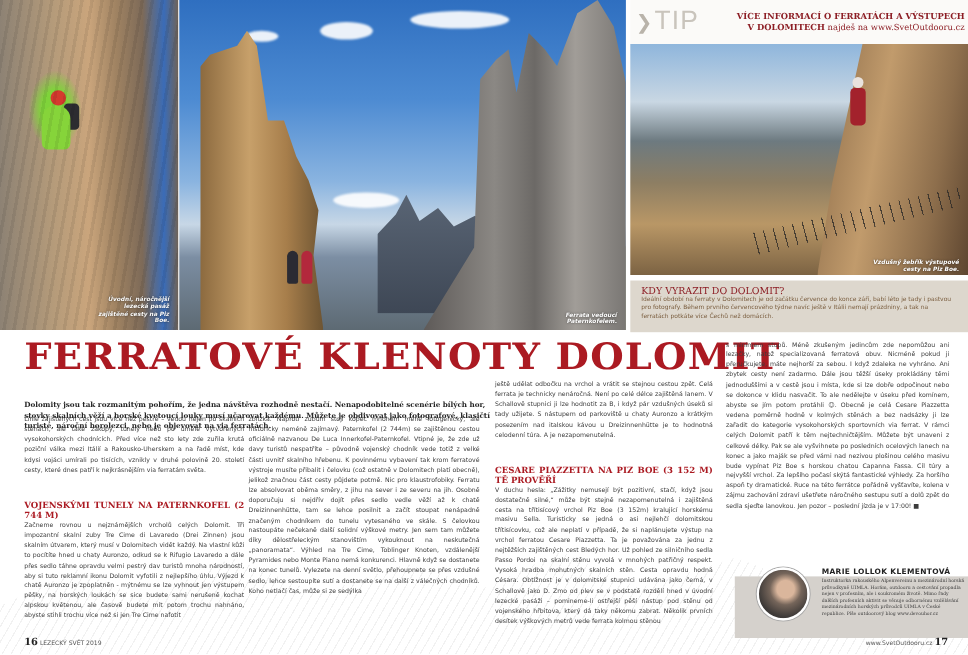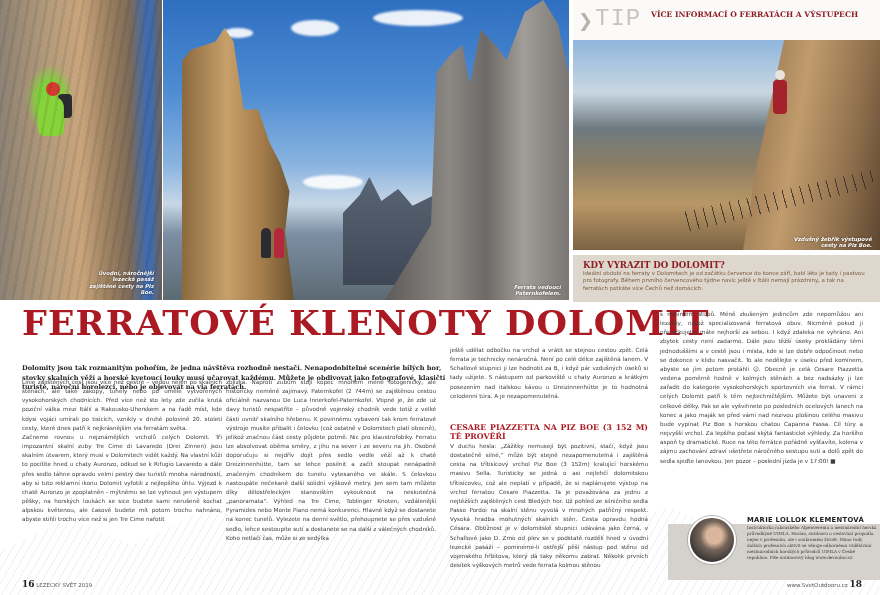--- a/index.html
+++ b/index.html
@@ -51,27 +51,27 @@
   .photo-3 .person { position:absolute; left: 198px; top: 30px; width: 18px; height: 46px; }
   .photo-3 .person i { position:absolute; left:4px; top:0; width:10px; height:10px; border-radius:50%; background:#e9e3de; }
   .photo-3 .person b { position:absolute; left:2px; top:10px; width:14px; height:34px; border-radius:4px; background:#a3222c; }
 
   .caption { position:absolute; color:#fff; font-family: "DejaVu Sans", sans-serif; font-style: italic; font-weight: bold;
     font-size: 5.3px; line-height: 6.4px; text-align: right; text-shadow: 0 0 2px rgba(0,0,0,.6); }
 
   
   .tip { position:absolute; left: 573px; top: 0; width: 307px; height: 40px; background: #fbfaf8; }
   .tip-arrow { position:absolute; left: 5px; top: 13px; font-family: "DejaVu Sans", sans-serif; font-weight:bold; font-size: 18px; color:#b9b3aa; line-height: 16px; }
-  .tip-label { position:absolute; left: 22px; top: 6px; font-family:Liberation Mono, monospace; font-size: 24px; color:#c9c4bc; letter-spacing: 1px; line-height: 26px; }
-  .tip-text { position:absolute; left: 78px; top: 10px; width: 226px; font-family:"DejaVu Serif", serif; font-size: 7.6px; line-height: 10px; color:#8c1d24; font-weight:bold; }
+  .tip-label { position:absolute; left: 22px; top: 6px; font-family:Liberation Sans, sans-serif; font-size: 24px; color:#c9c4bc; letter-spacing: 1px; line-height: 26px; }
+  .tip-text { position:absolute; left: 78px; top: 10px; width: 226px; font-family:"DejaVu Serif", serif; font-size: 7.6px; line-height: 10px; color:#8c1d24; font-weight:bold;text-align:right; }
   .tip-text .sub { font-weight: normal; }
 
   
   .when { position:absolute; left: 573px; top: 255px; width: 307px; height: 47px; background:#ddd7cd; padding: 5px 10px 0 10px; }
-  .when h3 { font-family:"DejaVu Serif", serif; font-size: 8.6px; font-weight:bold; color:#8c1d24; line-height: 10px; }
+  .when h3 { font-family:"DejaVu Serif", serif; font-size: 8.6px; font-weight:normal; color:#8c1d24; line-height: 10px; }
   .when p { font-size: 5.45px; line-height: 7.3px; color:#7a5d3e; }
 
   
   .title { position:absolute; left: 22px; top: 306px; font-family:"DejaVu Serif", serif; font-weight: bold; font-size: 33px;
     color: #ab1a22; letter-spacing: 1px; line-height: 36px; white-space: nowrap; transform: scaleX(1.06); transform-origin: left; }
   .lead { position:absolute; left: 22px; top: 364px; width: 428px; font-family:"DejaVu Serif", serif; font-weight:bold;
     font-size: 6.55px; line-height: 9.5px; color:#262626; }
 
   
   .col { position:absolute; font-size: 5.65px; line-height: 9.15px; color:#3c3c3c; text-align: justify; }
@@ -126,20 +126,21 @@
       <span></span>
     </div>
   <div class="caption" style="right:8px; top:284px; width:80px;">Ferrata vedoucí Paternkofelem.</div>
 </div>
 
 <div class="tip">
   <span class="tip-arrow">❯</span>
   <span class="tip-label">TIP</span>
   <div class="tip-text">
     <div>VÍCE INFORMACÍ O FERRATÁCH A VÝSTUPECH</div>
+    <div><span>V DOLOMITECH</span><span class="sub"> najdeš na www.SvetOutdooru.cz</span></div>
   </div>
 </div>
 
 <div class="photo photo-3">
   <div class="slope"></div>
   <div class="bridge"></div>
   <div class="person">
       <b></b>
       <i></i>
     </div>
@@ -151,20 +152,21 @@
   <p>Ideální období na ferraty v Dolomitech je od začátku července do konce září, babí léto je tady i pastvou pro fotografy. Během prvního červencového týdne navíc ještě v Itálii nemají prázdniny, a tak na ferratách potkáte více Čechů než domácích.</p>
 </div>
 
 <div class="mountain-watermark"></div>
 
 <h1 class="title">FERRATOVÉ KLENOTY DOLOMIT</h1>
 <p class="lead">Dolomity jsou tak rozmanitým pohořím, že jedna návštěva rozhodně nestačí. Nenapodobitelné scenérie bílých hor, stovky skalních věží a horské kvetoucí louky musí učarovat každému. Můžete je obdivovat jako fotografové, klasičtí turisté, nároční horolezci, nebo je objevovat na via ferratách.</p>
 
 <div class="col col-1">
   <p>Linie zajištěných cest jsou více než pestré – vedou nejen po skalních stěnách, ale také zákopy, tunely nebo po uměle vytvořených vysokohorských chodnících. Před více než sto lety zde zuřila krutá poziční válka mezi Itálií a Rakousko-Uherskem a na řadě míst, kde kdysi vojáci umírali po tisících, vznikly v druhé polovině 20. století cesty, které dnes patří k nejkrásnějším via ferratám světa.</p>
+  <h4>VOJENSKÝMI TUNELY NA PATERNKOFEL (2 744 M)</h4>
   <p>Začneme rovnou u nejznámějších vrcholů celých Dolomit. Tři impozantní skalní zuby Tre Cime di Lavaredo (Drei Zinnen) jsou skalním útvarem, který musí v Dolomitech vidět každý. Na vlastní kůži to pocítíte hned u chaty Auronzo, odkud se k Rifugio Lavaredo a dále přes sedlo táhne opravdu velmi pestrý dav turistů mnoha národností, aby si tuto reklamní ikonu Dolomit vyfotili z nejlepšího úhlu. Výjezd k chatě Auronzo je zpoplatněn - mýtnému se lze vyhnout jen výstupem pěšky, na horských loukách se sice budete sami nerušeně kochat alpskou květenou, ale časově budete mít potom trochu nahnáno, abyste stihli trochu více než si jen Tre Cime nafotit</p>
 </div>
 
 <div class="col col-2">
   <p>zblízka. Naproti zubům stojí kopec mnohem méně fotogenický, ale historicky neméně zajímavý. Paternkofel (2 744m) se zajištěnou cestou oficiálně nazvanou De Luca Innerkofel-Paternkofel. Vtipné je, že zde už davy turistů nespatříte – původně vojenský chodník vede totiž z velké části uvnitř skalního hřebenu. K povinnému vybavení tak krom ferratové výstroje musíte přibalit i čelovku (což ostatně v Dolomitech platí obecně), jelikož značnou část cesty půjdete potmě. Nic pro klaustrofobiky. Ferratu lze absolvovat oběma směry, z jihu na sever i ze severu na jih. Osobně doporučuju si nejdřív dojít přes sedlo vedle věží až k chatě Dreizinnenhütte, tam se lehce posilnit a začít stoupat nenápadně značeným chodníkem do tunelu vytesaného ve skále. S čelovkou nastoupáte nečekaně další solidní výškové metry. Jen sem tam můžete díky dělostřeleckým stanovištím vykouknout na neskutečná „panoramata“. Výhled na Tre Cime, Toblinger Knoten, vzdálenější Pyramides nebo Monte Piano nemá konkurenci. Hlavně když se dostanete na konec tunelů. Vylezete na denní světlo, přehoupnete se přes vzdušné sedlo, lehce sestoupíte sutí a dostanete se na další z válečných chodníků. Koho netlačí čas, může si ze sedýlka</p>
 </div>
 
 <div class="col col-3">
   <p>ještě udělat odbočku na vrchol a vrátit se stejnou cestou zpět. Celá ferrata je technicky nenáročná. Není po celé délce zajištěná lanem. V Schallově stupnici ji lze hodnotit za B, i když pár vzdušných úseků si tady užijete. S nástupem od parkoviště u chaty Auronzo a krátkým posezením nad italskou kávou u Dreizinnenhütte je to hodnotná celodenní túra. A je nezapomenutelná.</p>
   <h4>CESARE PIAZZETTA NA PIZ BOE (3 152 M) TĚ PROVĚŘÍ</h4>
@@ -180,14 +182,14 @@
   <div class="author-name">MARIE LOLLOK KLEMENTOVÁ</div>
   <div class="author-bio">Instruktorka rakouského Alpenvereinu a mezinárodní horská průvodkyně UIMLA. Horám, outdooru a cestování propadla nejen v profesním, ale i soukromém životě. Mimo řady dalších profesních aktivit se věnuje odbornému vzdělávání mezinárodních horských průvodců UIMLA v České republice. Píše outdoorový blog www.devouhor.cz</div>
 </div>
 
 <div class="folio folio-left">
   <b>16</b>
   <span>LEZECKÝ SVĚT 2019</span>
 </div>
 <div class="folio folio-right">
   <span>www.SvetOutdooru.cz</span>
-  <b>18</b>
+  <b>17</b>
 </div>
 
 </body></html>

